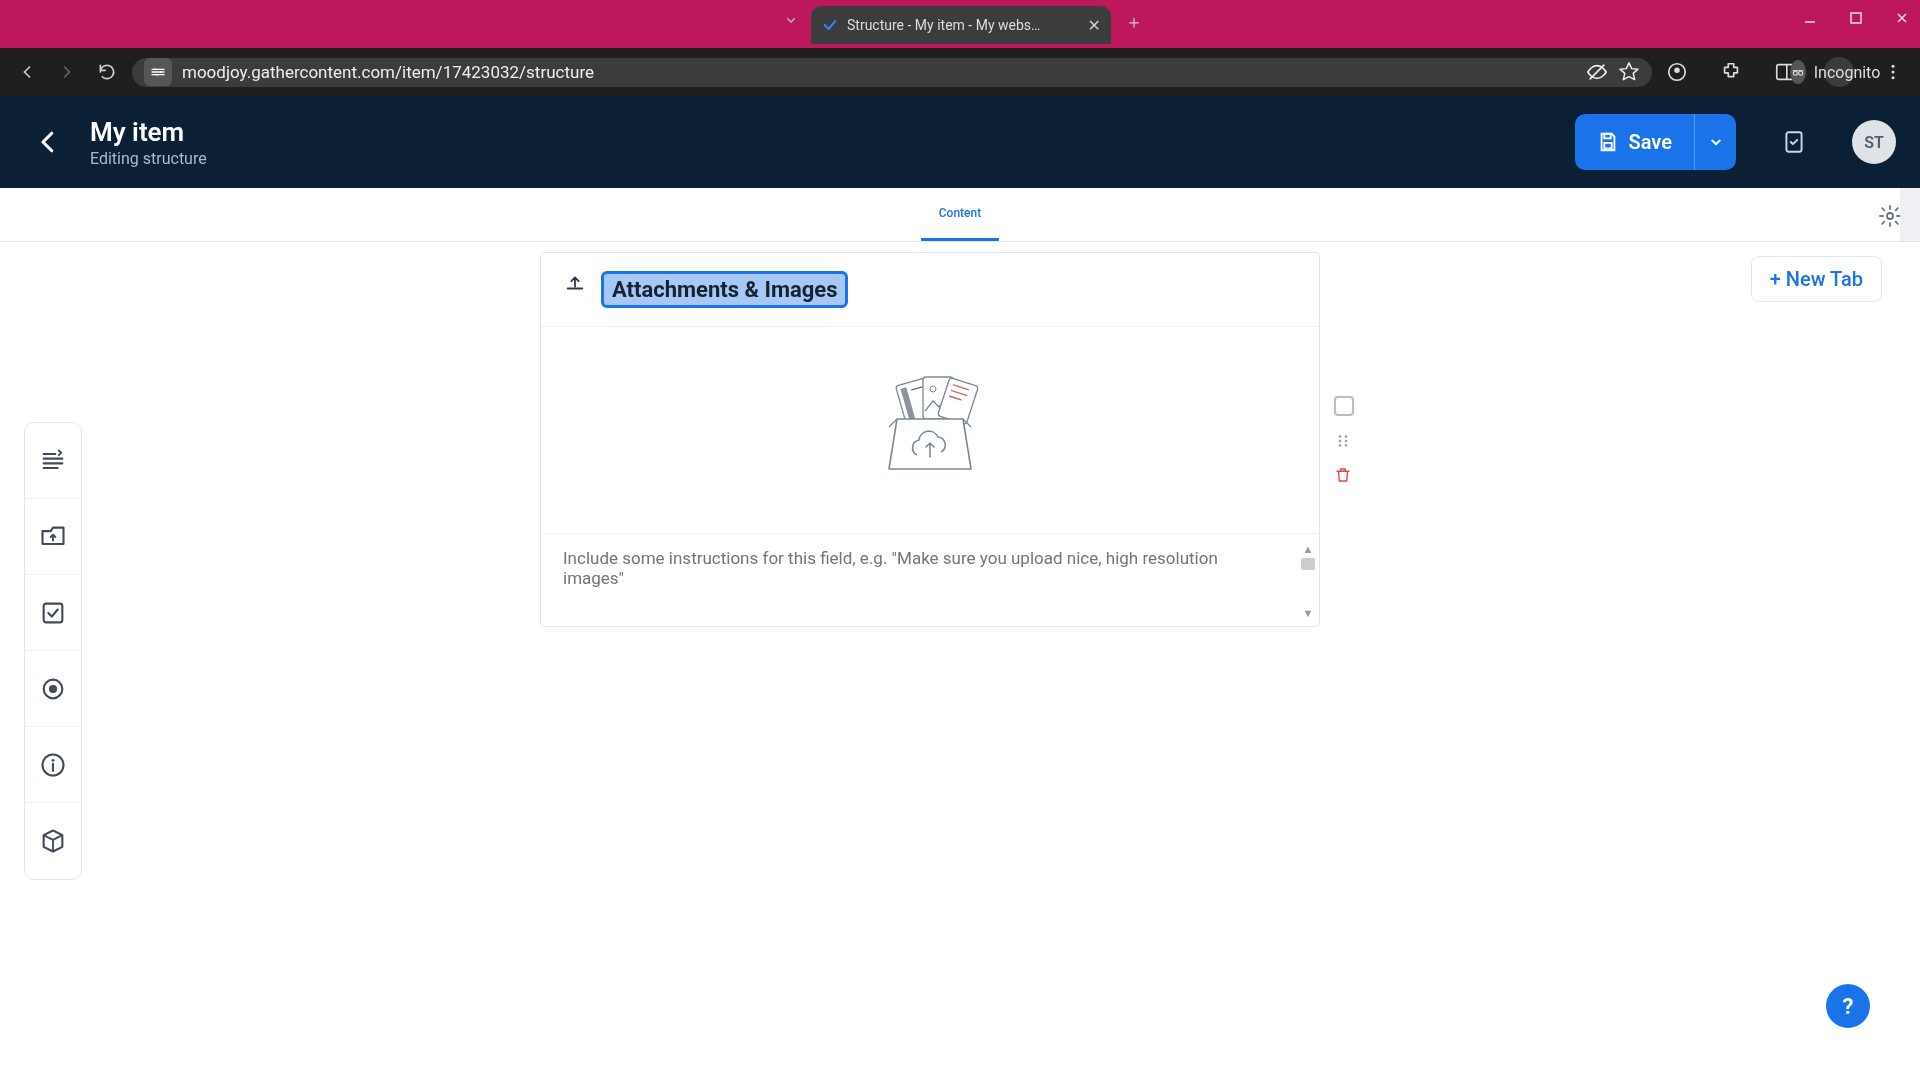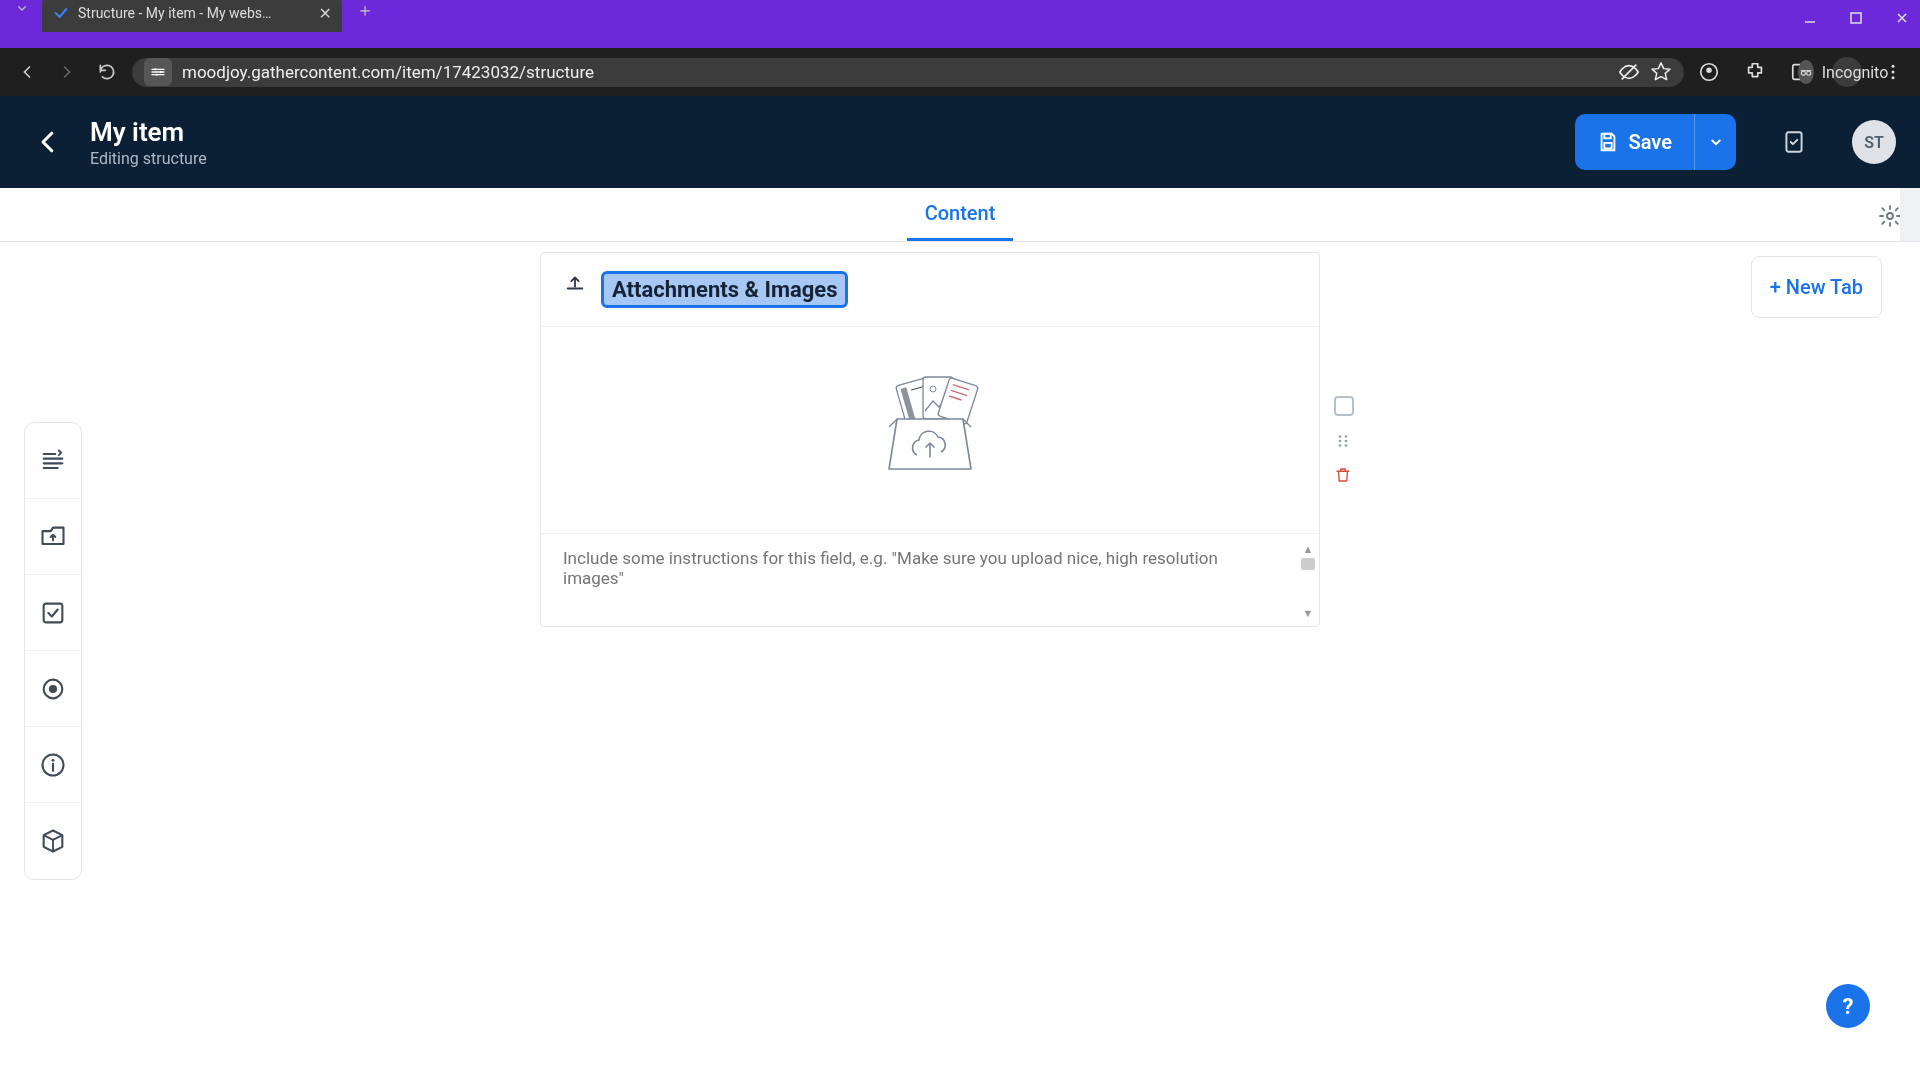--- a/index.html
+++ b/index.html
@@ -1,53 +1,53 @@
 <!DOCTYPE html>
 <html><head>
 <meta charset="utf-8">
 <style>
 * { box-sizing: border-box; margin: 0; padding: 0; font-family: -apple-system, BlinkMacSystemFont, "Segoe UI", Roboto, Helvetica, Arial, sans-serif; }
 html, body { width: 1920px; height: 1080px; overflow: hidden; background: #1f1f1f; }
 
 
-.browser-chrome { width: 100%; height: 48px; background: #6d28d9; display: flex; align-items: flex-end; padding: 16px 8px; position: relative; }
+.browser-chrome { width: 100%; height: 48px; background: #be185d; display: flex; align-items: flex-end; padding: 4px 8px; position: relative; justify-content: center; }
 .tab-dropdown { width: 28px; height: 28px; color: #bbb; display:flex; align-items:center; justify-content:center; margin: 0 6px 10px 0; cursor:pointer; }
 .tab { display: flex; align-items: center; background: #3c3c3c; color: #ddd; height: 38px; padding: 0 10px; border-radius: 10px 10px 0 0; min-width: 300px; max-width: 320px; font-size: 14px; gap:8px; }
 .tab .favicon { width: 18px; height: 18px; display:inline-flex; align-items:center; justify-content:center; color:#3b82f6; }
 .tab .title { flex: 1; overflow: hidden; text-overflow: ellipsis; white-space: nowrap; }
 .tab .close { color:#ccc; font-size:16px; cursor:pointer; }
 .new-tab { color:#ccc; font-size:18px; margin: 0 0 10px 14px; cursor:pointer; }
 .win-controls { position:absolute; right:6px; top:6px; display:flex; gap:22px; color:#ddd; }
 .win-controls > div { width:24px; height:24px; display:flex; align-items:center; justify-content:center; cursor:pointer; }
 
 .address-row { height: 48px; background: #1f1f1f; display:flex; align-items:center; padding: 4px 12px; gap: 10px; color:#ddd; }
 .nav-btn { width:30px; height:30px; display:flex; align-items:center; justify-content:center; color:#ccc; cursor:pointer; border-radius:50%; }
 .nav-btn.disabled { color:#666; }
 .address-bar { flex:1; background:#3c3c3c; height:29px; border-radius:20px; display:flex; align-items:center; padding: 0 12px; gap:10px; color:#eee; font-size:17px; }
 .site-chip { background:#565656; color:#fff; width:28px; height:28px; border-radius:6px; display:flex; align-items:center; justify-content:center; font-size:14px; }
-.right-icons { display:flex; align-items:center; gap:16px; color:#ddd; }
+.right-icons { display:flex; align-items:center; gap:24px; color:#ddd; }
 .right-icons > div { width:30px; height:30px; display:flex; align-items:center; justify-content:center; cursor:pointer; }
 .incog-pill { display:flex; align-items:center; gap:8px; background:#3c3c3c; padding:4px 14px 4px 6px; border-radius:20px; font-size:16px; }
 .incog-pill .dot { width:24px; height:24px; border-radius:50%; background:#555; display:flex; align-items:center; justify-content:center; }
 
 
 .app-header { height: 92px; background: #0b1f35; display:flex; align-items:center; padding: 0 24px; gap: 18px; }
 .back-btn { width: 48px; height:48px; display:flex; align-items:center; justify-content:center; color:#fff; cursor:pointer; }
 .header-titles { flex:1; color:#fff; }
 .header-titles .t1 { font-size: 26px; font-weight: 600; }
 .header-titles .t2 { font-size: 16px; color: #aeb9c6; margin-top: 2px; }
 .save-group { display:flex; align-items:stretch; }
 .save-btn { background:#1a73e8; color:#fff; display:flex; align-items:center; gap:10px; padding: 0 22px; height:56px; border-radius: 10px 0 0 10px; font-size:20px; font-weight:600; cursor:pointer; }
 .save-drop { background:#1a73e8; color:#fff; width:42px; display:flex; align-items:center; justify-content:center; border-left:1px solid rgba(255,255,255,0.25); border-radius: 0 10px 10px 0; cursor:pointer; }
 .h-icon { width:44px; height:44px; margin-left:18px; display:flex; align-items:center; justify-content:center; color:#cfd6df; cursor:pointer; }
 .avatar { width:44px; height:44px; border-radius:50%; background:#dfe3e8; color:#52606d; display:flex; align-items:center; justify-content:center; font-size:16px; font-weight:600; margin-left:18px; cursor:pointer; }
 
 
 .tabstrip { height: 54px; background:#fff; border-bottom:1px solid #e3e6ea; display:flex; align-items:stretch; position:relative; }
-.tabstrip .center-tab { margin:0 auto; display:flex; align-items:center; color:#1a73e8; font-size:20px; font-weight:500; border-bottom:3px solid #1a73e8; padding: 0 18px; cursor:pointer; }
+.tabstrip .center-tab { margin:0 auto; display:flex; align-items:center; color:#1a73e8; font-size:12px; font-weight:500; border-bottom:3px solid #1a73e8; padding: 0 18px; cursor:pointer; }
 .tabstrip .gear { position:absolute; right:14px; top:12px; color:#6b7684; cursor:pointer; width:32px; height:32px; display:flex; align-items:center; justify-content:center; }
 .tabstrip .scroll-right { position:absolute; right:0; top:0; bottom:0; width:20px; background:#eef0f3; cursor:pointer; }
 
 
 .workspace { position:relative; background:#fff; height: calc(1080px - 48px - 48px - 92px - 54px); }
 .content-col { position:absolute; left:540px; top:10px; width:780px; }
 .header-card { background:#fff; border:1px solid #e3e6ea; border-radius:4px; padding: 26px 28px 32px; margin-bottom: 58px; font-size:18px; color:#333; }
 .attach-card { background:#fff; border:1px solid #e3e6ea; border-radius:4px; }
 .attach-head { display:flex; align-items:flex-start; gap:14px; padding: 18px 22px; border-bottom:1px solid #edf0f3; }
 .attach-head .upicon { color:#2f3a46; width:24px; height:24px; display:flex; align-items:center; justify-content:center; }
@@ -59,21 +59,21 @@
 .attach-instr .sc-up, .attach-instr .sc-dn { position:absolute; right:4px; width:14px; height:14px; color:#999; font-size:11px; display:flex; align-items:center; justify-content:center; cursor:pointer; }
 .attach-instr .sc-up { top:8px; }
 .attach-instr .sc-dn { bottom:6px; }
 .attach-instr .sc-thumb { position:absolute; right:4px; top:24px; width:14px; height:12px; background:#ccc; border-radius:2px; }
 
 .side-actions { position:absolute; left:1334px; top:154px; display:flex; flex-direction:column; gap:16px; }
 .side-actions .box { width:20px; height:20px; border:2px solid #b5bec9; border-radius:4px; cursor:pointer; }
 .side-actions .drag { color:#94a0ae; cursor:grab; }
 .side-actions .trash { color:#d9493f; cursor:pointer; }
 
-.newtab-btn { position:absolute; right:38px; top:14px; border:1px solid #e3e6ea; border-radius:8px; padding: 18px 18px; color:#1a73e8; font-size:20px; font-weight:500; cursor:pointer; background:#fff; }
+.newtab-btn { position:absolute; right:38px; top:14px; border:1px solid #e3e6ea; border-radius:8px; padding: 10px 18px; color:#1a73e8; font-size:20px; font-weight:500; cursor:pointer; background:#fff; }
 
 .left-tools { position:absolute; left:24px; top:180px; width:58px; border:1px solid #e3e6ea; border-radius:10px; background:#fff; display:flex; flex-direction:column; }
 .left-tools > div { height:76px; display:flex; align-items:center; justify-content:center; color:#414b58; cursor:pointer; border-bottom:1px solid #eef0f3; }
 .left-tools > div:last-child { border-bottom:none; }
 
 .help-fab { position:absolute; right:50px; bottom:52px; width:44px; height:44px; border-radius:50%; background:#1a73e8; color:#fff; font-size:22px; font-weight:700; display:flex; align-items:center; justify-content:center; cursor:pointer; }
 
 svg { display:block; }
 </style>
 </head>

